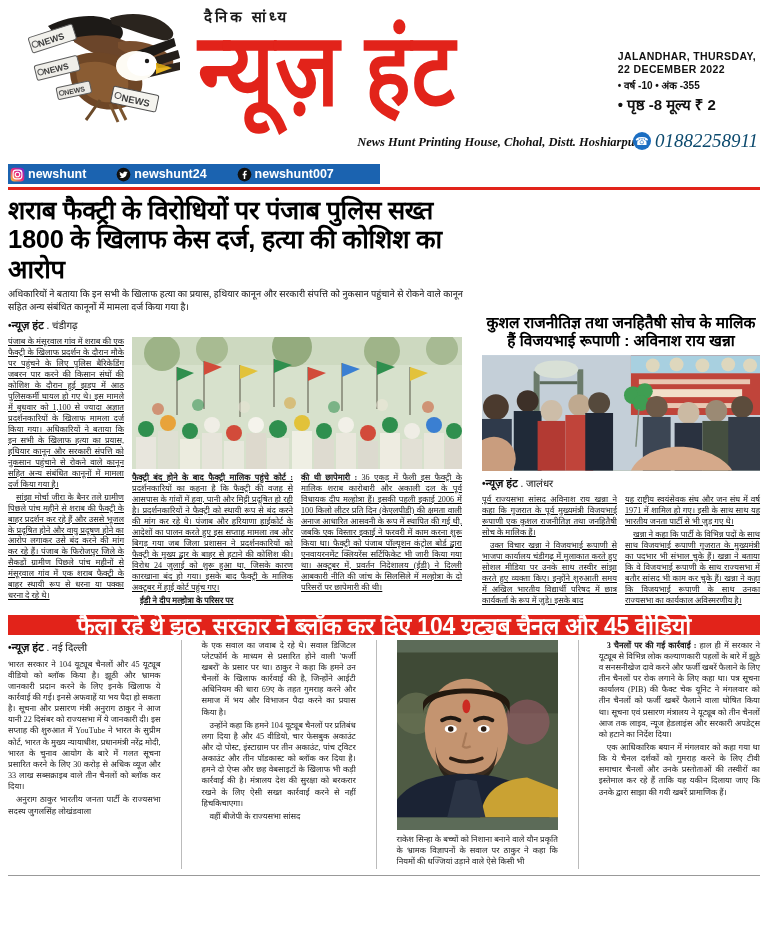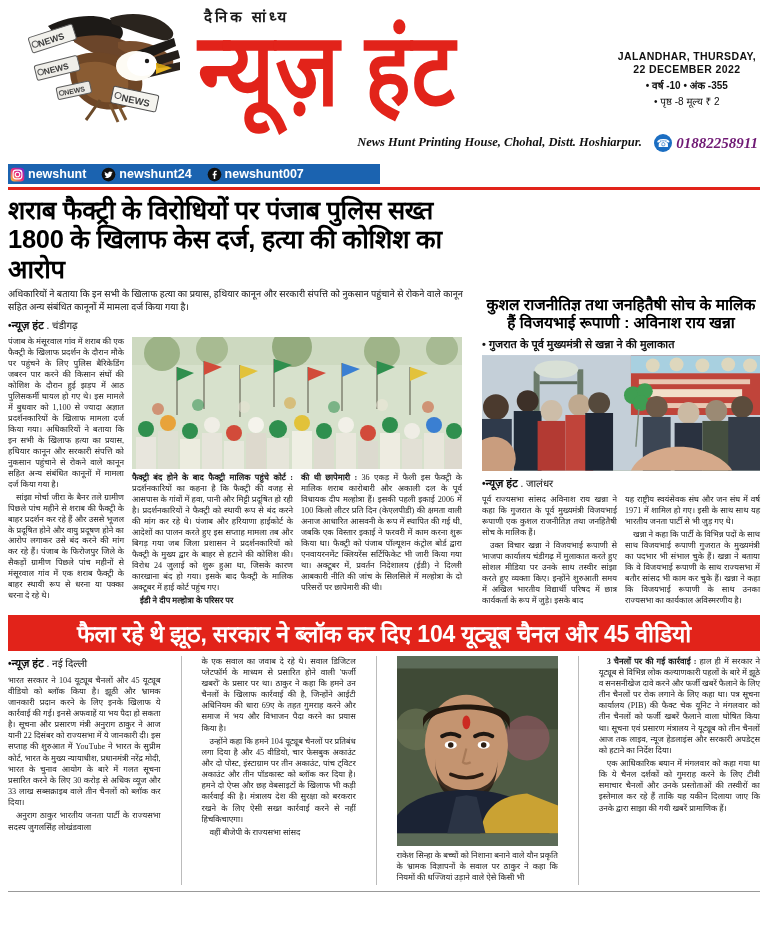--- a/index.html
+++ b/index.html
@@ -49,35 +49,35 @@
     color: #e2231a;
     letter-spacing: 1px;
     margin-top: -4px;
     transform: scaleY(1.18);
     transform-origin: top center;
     white-space: nowrap;
   }
   .masthead-right {
     position: absolute;
     right: 4px; top: 50px;
-    text-align: center;
+    text-align: left;
     font-family: "Liberation Sans", sans-serif;
     color: #111;
   }
   .masthead-right .city-day {
     font-size: 10.5px; font-weight: bold; letter-spacing: .4px;
   }
   .masthead-right .date-line {
     font-size: 10.5px; font-weight: bold; letter-spacing: .4px; margin-top: 1px;
   }
   .masthead-right .vol-line {
     font-size: 10px; margin-top: 3px; font-weight: bold;
   }
   .masthead-right .page-line {
-    font-size: 10px; margin-top: 2px; font-weight: normal;
+    font-size: 15px; margin-top: 2px; font-weight: bold;
   }
 
   .press-line {
     position: absolute;
     right: 118px; bottom: 12px;
     font-family: "Liberation Serif", serif;
     font-style: italic;
     font-weight: bold;
     font-size: 12.5px;
     color: #111;
@@ -89,33 +89,33 @@
     display: flex; align-items: center; gap: 4px;
   }
   .phone-icon {
     width: 18px; height: 18px; border-radius: 50%;
     background: #1b6ec2; color: #fff;
     display: flex; align-items: center; justify-content: center;
     font-size: 11px;
   }
   .phone-num {
     font-family: "Liberation Serif", serif;
-    font-style: italic; font-weight: bold; font-size: 15px; color: #701a75;
+    font-style: italic; font-weight: normal; font-size: 19px; color: #0c4a6e;
   }
 
   
   .social-strip {
     display: flex;
     align-items: stretch;
     height: 20px;
     margin-top: 2px;
   }
   .social-left {
     background: #1b63b0;
-    display: flex; align-items: center; gap: 3px;
+    display: flex; align-items: center; gap: 18px;
     padding: 0 6px 0 2px;
     width: 372px;
   }
   .social-item {
     display: flex; align-items: center; gap: 3px;
     padding-right: 12px;
   }
   .social-item .sname {
     color: #fff; font-family: "Liberation Sans", sans-serif;
     font-size: 12.5px; font-weight: bold;
@@ -180,21 +180,21 @@
   .byline {
     font-size: 10px;
     color: #111;
     margin: 4px 0 5px 0;
     font-family: "Liberation Sans", sans-serif;
   }
   .byline .bold { font-weight: bold; font-size: 11px; }
   .byline::before { content: "\2022 "; font-weight: bold; }
 
   
-  .cols { display: flex; gap: 8px; }
+  .cols { display: flex; gap: 8px; text-decoration: underline; }
   .col { font-size: 8.2px; line-height: 1.34; text-align: justify; color: #1a1a1a; }
   .col p { margin-bottom: 2px; text-indent: 8px; }
   .col p.noind { text-indent: 0; }
   .col b { font-weight: bold; }
 
   .photo {
     width: 100%;
     background: linear-gradient(#cfd8c8, #b9c4ad);
     position: relative;
     overflow: hidden;
@@ -205,21 +205,21 @@
   
   .crowd { position: absolute; inset: 0; background:
      linear-gradient(180deg,#dfe7d4 0%, #cfdcc0 25%, #b9c9a6 55%, #9fb48c 100%); }
   .rally { position:absolute; inset:0; background:
      linear-gradient(180deg,#c9d6e2 0%, #cfd9c9 40%, #b6c0a9 100%); }
 
   
   .red-banner {
     background: #e2231a;
     margin-top: 6px;
-    height: 36px;
+    height: 20px;
     display: flex; align-items: center; justify-content: center;
   }
   .red-banner .txt {
     color: #fff;
     font-family: "Liberation Sans", sans-serif;
     font-weight: bold;
     font-size: 23px;
     letter-spacing: -0.2px;
     white-space: nowrap;
   }
@@ -460,21 +460,20 @@
           </div>
         </div>
       </div>
     </div>
 
     <div class="vdiv"></div>
 
     <div class="story-right">
       <div class="hl-right">कुशल राजनीतिज्ञ तथा जनहितैषी सोच के मालिक</div>
       <div class="hl-right">हैं विजयभाई रूपाणी : अविनाश राय खन्ना</div>
-      <div class="hl-right-sub">गुजरात के पूर्व मुख्यमंत्री से खन्ना ने की मुलाकात</div>
 
       <div class="photo p2" style="margin-top:4px">
         <div class="rally">
           <svg viewBox="0 0 280 116" style="position:absolute;inset:0;width:100%;height:100%">
             <rect width="280" height="116" fill="#c4cfd8"></rect>
             <rect x="150" y="0" width="130" height="60" fill="#c0443a"></rect>
             <rect x="150" y="0" width="130" height="18" fill="#a8d0e0"></rect>
             <g fill="#e8d9b8" opacity=".85">
               <circle cx="172" cy="10" r="7"></circle>
                 <circle cx="196" cy="9" r="7"></circle>

